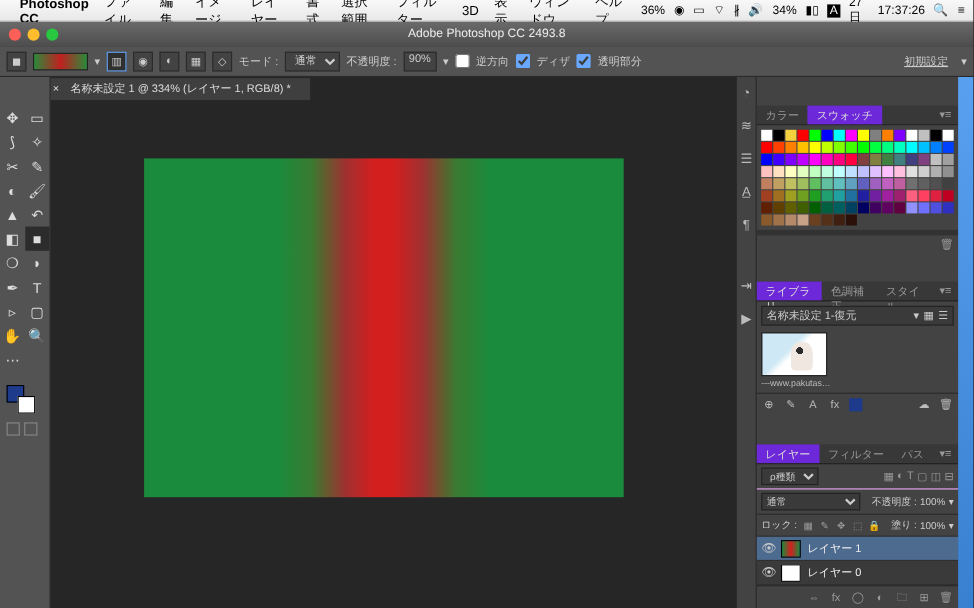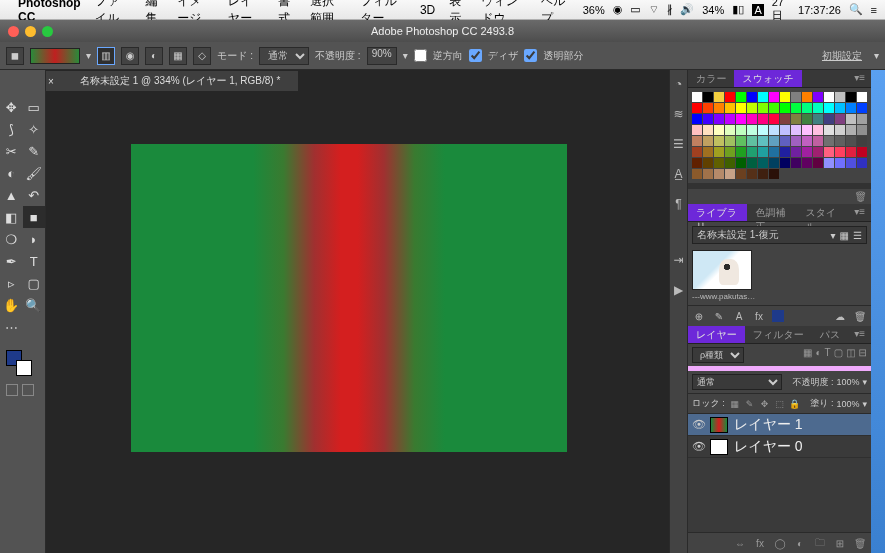--- a/index.html
+++ b/index.html
@@ -49,21 +49,21 @@
 .canvas-wrap { flex: 1; background: #262626; position: relative; padding-top: 22px; }
 .canvas { position: absolute; left: 85px; top: 74px; width: 436px; height: 308px; background: linear-gradient(90deg, #1a8a3c 0%, #1a8a3c 28%, #3a7a30 35%, #a03030 42%, #d41f1f 48%, #d41f1f 52%, #a03030 58%, #3a7a30 65%, #1a8a3c 72%, #1a8a3c 100%); }
 .statusbar { position: absolute; bottom: 0; left: 0; right: 0; height: 18px; background: #535353; display: flex; align-items: center; padding: 0 8px; gap: 14px; color: #ccc; font-size: 10px; border-top: 1px solid #2a2a2a; }
 
 
 .right-dock { width: 202px; display: flex; }
 .dock-strip { width: 22px; background: #434343; display: flex; flex-direction: column; align-items: center; padding-top: 6px; gap: 14px; border-left: 1px solid #2a2a2a; }
 .dock-strip .dicon { width: 16px; height: 16px; color: #bbb; display: flex; align-items: center; justify-content: center; font-size: 12px; }
 .panels { flex: 1; background: #434343; display: flex; flex-direction: column; border-left: 1px solid #2a2a2a; }
 
-.panel-tabs { display: flex; background: #383838; height: 18px; border-bottom: 1px solid #222; }
+.panel-tabs { display: flex; background: #383838; height: 18px; border-bottom: 1px solid #222; margin-top: 26px; }
 .panel-tabs .ptab { padding: 2px 8px; font-size: 10px; color: #999; }
 .panel-tabs .ptab.active { background: #6d28d9; color: #ddd; }
 .panel-tabs .pmenu { margin-left: auto; padding: 2px 6px; color: #999; }
 
 
 .swatch-grid { padding: 4px; display: grid; grid-template-columns: repeat(16, 10px); gap: 1px; background: #434343; }
 .swatch-grid div { width: 10px; height: 10px; }
 
 
 .lib-body { padding: 4px; }
@@ -71,37 +71,37 @@
 .lib-search { margin-top: 4px; height: 16px; background: #3a3a3a; border: 1px solid #222; color: #777; font-size: 9px; padding: 0 16px; position: relative; }
 .lib-search::before { content: "🔍"; position: absolute; left: 3px; top: 0; font-size: 9px; }
 .lib-thumb { margin-top: 6px; width: 60px; height: 40px; background: linear-gradient(135deg,#cfe8f5 40%,#fff 50%); border: 1px solid #222; position: relative; }
 .lib-thumb::after { content: ""; position: absolute; left: 26px; top: 8px; width: 20px; height: 26px; background: radial-gradient(circle at 40% 30%, #2a2a2a 14%, transparent 15%), #f0e8e0; border-radius: 40% 40% 20% 20%; }
 .lib-caption { font-size: 8px; color: #bbb; margin-top: 2px; width: 64px; overflow: hidden; text-overflow: ellipsis; white-space: nowrap; }
 .lib-foot { display: flex; gap: 6px; padding: 3px 4px; border-top: 1px solid #2a2a2a; align-items: center; }
 .lib-foot .ic { width: 14px; height: 14px; color: #bbb; font-size: 10px; display: flex; align-items: center; justify-content: center; }
 .lib-foot .sq { width: 12px; height: 12px; background: #1e3a8a; }
 
 
-.layers-opts { display: flex; align-items: flex-start; gap: 16px; padding: 3px 4px; border-bottom: 5px solid #f0abfc; }
+.layers-opts { display: flex; align-items: center; gap: 16px; padding: 3px 4px; border-bottom: 1px solid #f0abfc; }
 .layers-opts select, .layers-opts .fld { background: #3a3a3a; border: 1px solid #222; color: #ccc; font-size: 9px; height: 16px; padding: 0 3px; }
 .layers-opts .icons { display: flex; gap: 3px; margin-left: auto; }
 .layers-opts .icons span { color: #999; font-size: 10px; }
 .blend-row, .lock-row { display: flex; align-items: center; padding: 3px 4px; gap: 4px; border-bottom: 1px solid #2a2a2a; font-size: 9px; }
 .blend-row select { flex: 0 0 90px; background: #3a3a3a; border: 1px solid #222; color: #ccc; font-size: 9px; height: 16px; }
 .blend-row .op { margin-left: auto; display: flex; gap: 3px; align-items: center; }
 .lock-row .locks { display: flex; gap: 3px; }
 .lock-row .locks span { width: 12px; height: 12px; color: #999; font-size: 9px; display: flex; align-items: center; justify-content: center; }
 .lock-row .fill { margin-left: auto; display: flex; gap: 3px; align-items: center; }
 
 .layer-list { background: #3a3a3a; }
 .layer-row { display: flex; align-items: center; height: 22px; border-bottom: 1px solid #2f2f2f; padding: 0 4px; gap: 6px; }
 .layer-row.sel { background: #4d6a8f; }
 .layer-row .eye { width: 12px; color: #ccc; font-size: 11px; }
 .layer-row .thumb { width: 18px; height: 16px; border: 1px solid #000; }
-.layer-row .lname { font-size: 14px; color: #eee; }
+.layer-row .lname { font-size: 10px; color: #eee; }
 .layers-foot { display: flex; gap: 6px; padding: 3px 4px; justify-content: flex-end; border-top: 1px solid #2a2a2a; margin-top: auto; }
 .layers-foot span { width: 14px; height: 14px; color: #999; font-size: 10px; display: flex; align-items: center; justify-content: center; }
 
 .panel-gap { height: 6px; background: #323232; }
 .spacer { flex: 1; }
 .right-outer { width: 14px; background: linear-gradient(#5aa0f0,#3a80d0); }
 </style>
 </head>
 <body>
 
@@ -165,21 +165,21 @@
   <label>ディザ</label>
   <input type="checkbox" checked="" style="">
   <label>透明部分</label>
   <span class="right">初期設定</span>
   <span style="margin-left:6px;">▾</span>
 </div>
 
 <div class="tabbar">
   <span class="doc-tab">
     <span style="position:absolute;left:2px;">×</span>
-    <span style="margin-left:24px;">名称未設定 1 @ 334% (レイヤー 1, RGB/8) *</span>
+    <span style="margin-left:8px;">名称未設定 1 @ 334% (レイヤー 1, RGB/8) *</span>
   </span>
 </div>
 
 <div class="main-area">
 
   <div class="toolbox">
     <div class="row">
         <div class="tool">✥</div>
         <div class="tool">▭</div>
       </div>

